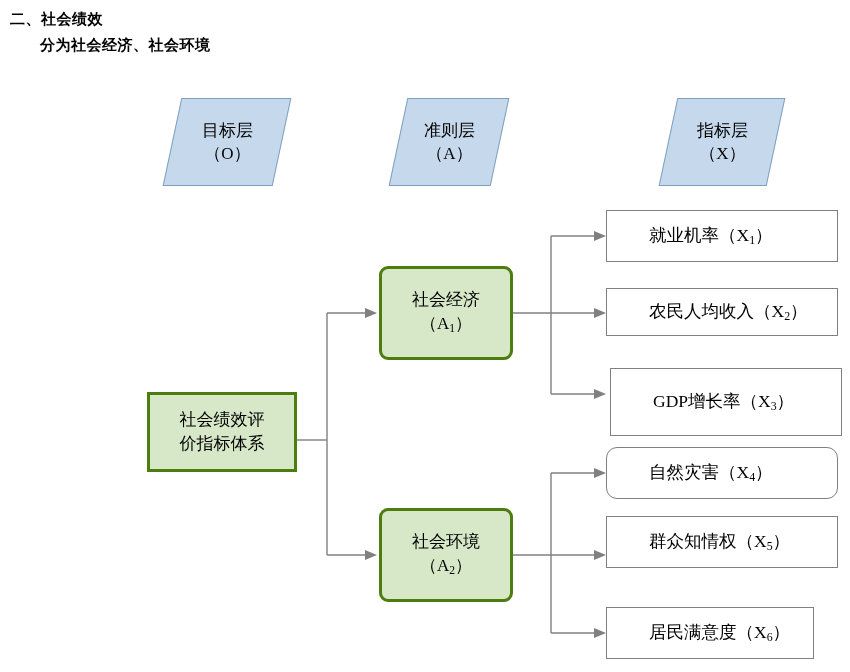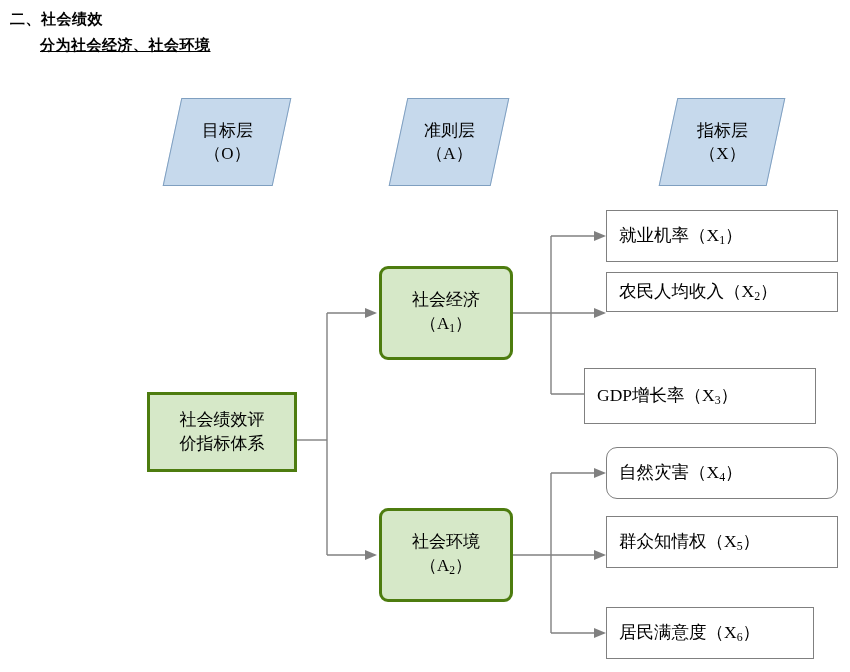--- a/index.html
+++ b/index.html
@@ -21,21 +21,20 @@
     position: absolute;
     left: 10px;
     top: 6px;
     font-size: 15px;
     font-weight: bold;
     line-height: 26px;
     letter-spacing: 0.5px;
   }
   .heading .line2 {
     padding-left: 30px;
-    text-decoration: underline;
   }
 
   
   .canvas {
     position: absolute;
     left: 0;
     top: 0;
     width: 850px;
     height: 672px;
   }
@@ -88,20 +87,21 @@
   }
   .node.white {
     background: #ffffff;
     border: 1px solid #808080;
     justify-content: flex-start;
     padding-left: 12px;
     font-size: 17.5px;
   }
   .node.white .lbl {
     white-space: nowrap;
+    margin-left: 30px;
   }
   sub {
     font-size: 0.68em;
     vertical-align: baseline;
     position: relative;
     top: 0.28em;
   }
 </style>
 </head>
 <body>
@@ -173,24 +173,24 @@
 （A</span><sub>1</sub><span>）</span></span>
   </div>
   <div class="node green rounded" style="left:379px; top:508px; width:134px; height:94px;">
     <span><span>社会环境
 （A</span><sub>2</sub><span>）</span></span>
   </div>
 
   <div class="node white" style="left:606px; top:210px; width:232px; height:52px;">
     <span class="lbl"><span>就业机率（X</span><sub>1</sub><span>）</span></span>
   </div>
-  <div class="node white" style="left:606px; top:272px; width:232px; height:40px;">
+  <div class="node white" style="left:606px; top:288px; width:232px; height:48px;">
     <span class="lbl"><span>农民人均收入（X</span><sub>2</sub><span>）</span></span>
   </div>
-  <div class="node white" style="left:584px; top:368px; width:232px; height:56px;">
+  <div class="node white" style="left:610px; top:368px; width:232px; height:68px;">
     <span class="lbl"><span>GDP增长率（X</span><sub>3</sub><span>）</span></span>
   </div>
   <div class="node white" style="left:606px; top:447px; width:232px; height:52px;border-radius:11px;">
     <span class="lbl"><span>自然灾害（X</span><sub>4</sub><span>）</span></span>
   </div>
   <div class="node white" style="left:606px; top:516px; width:232px; height:52px;">
     <span class="lbl"><span>群众知情权（X</span><sub>5</sub><span>）</span></span>
   </div>
   <div class="node white" style="left:606px; top:607px; width:208px; height:52px;">
     <span class="lbl"><span>居民满意度（X</span><sub>6</sub><span>）</span></span>

